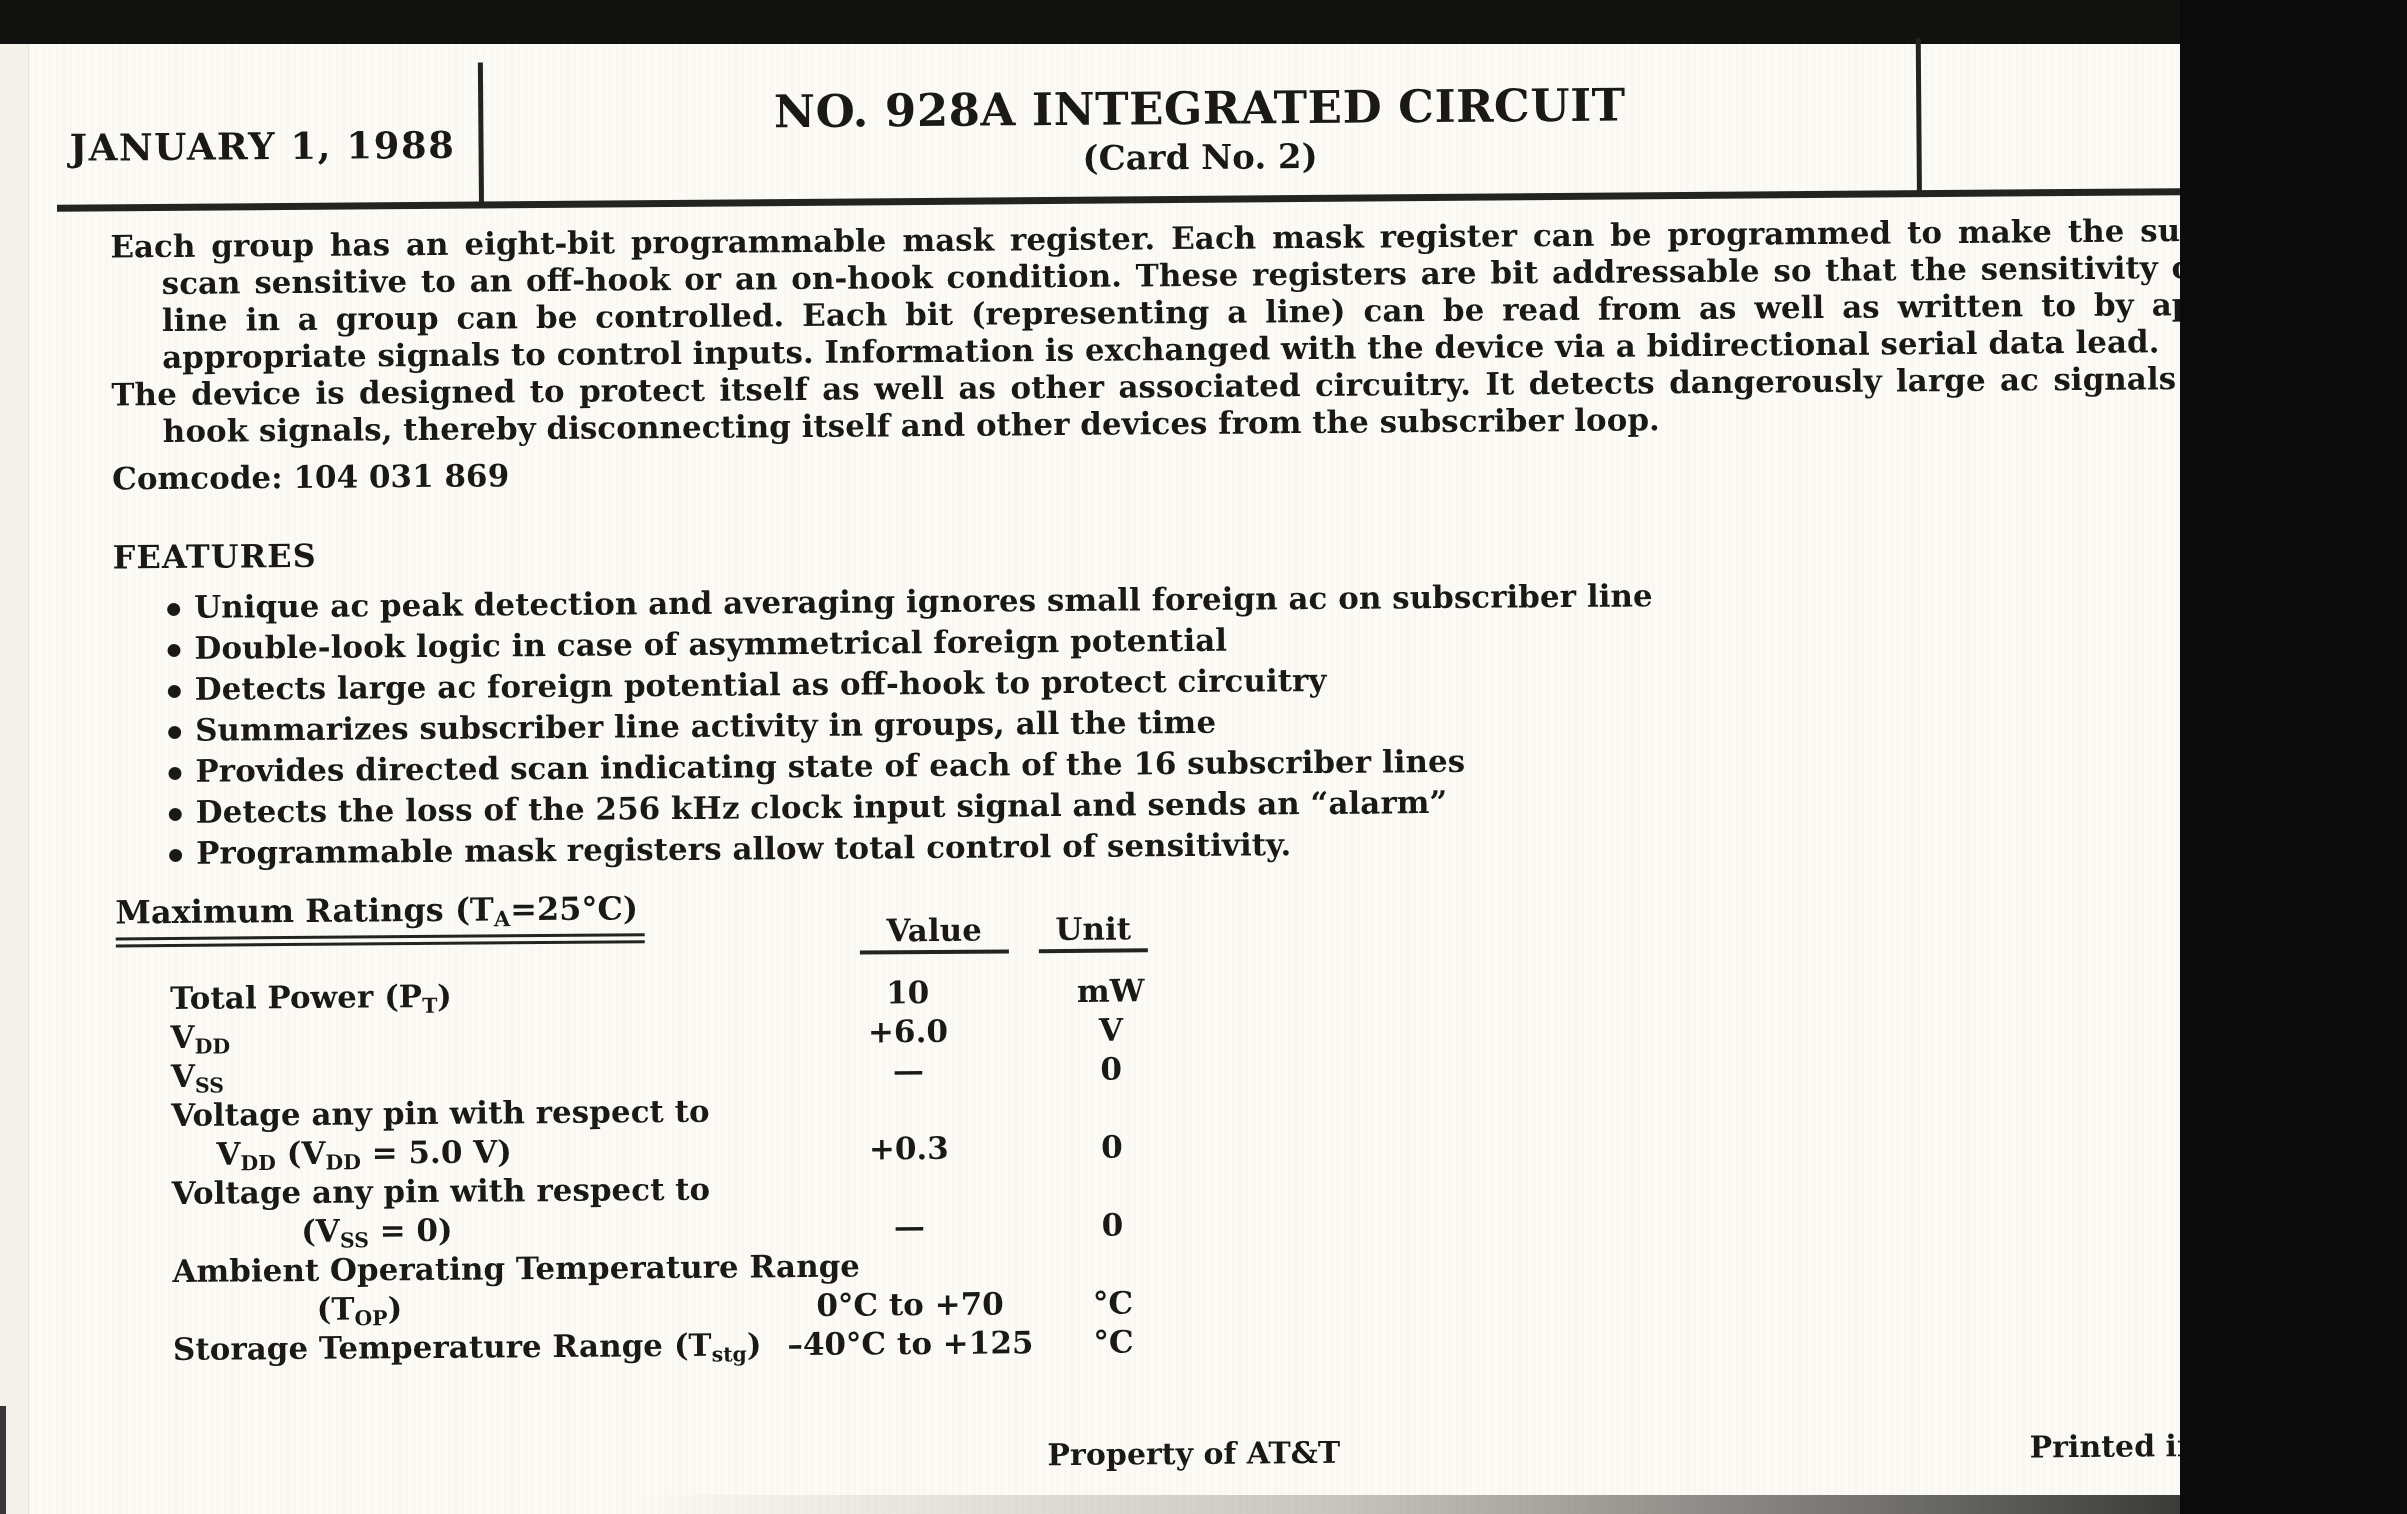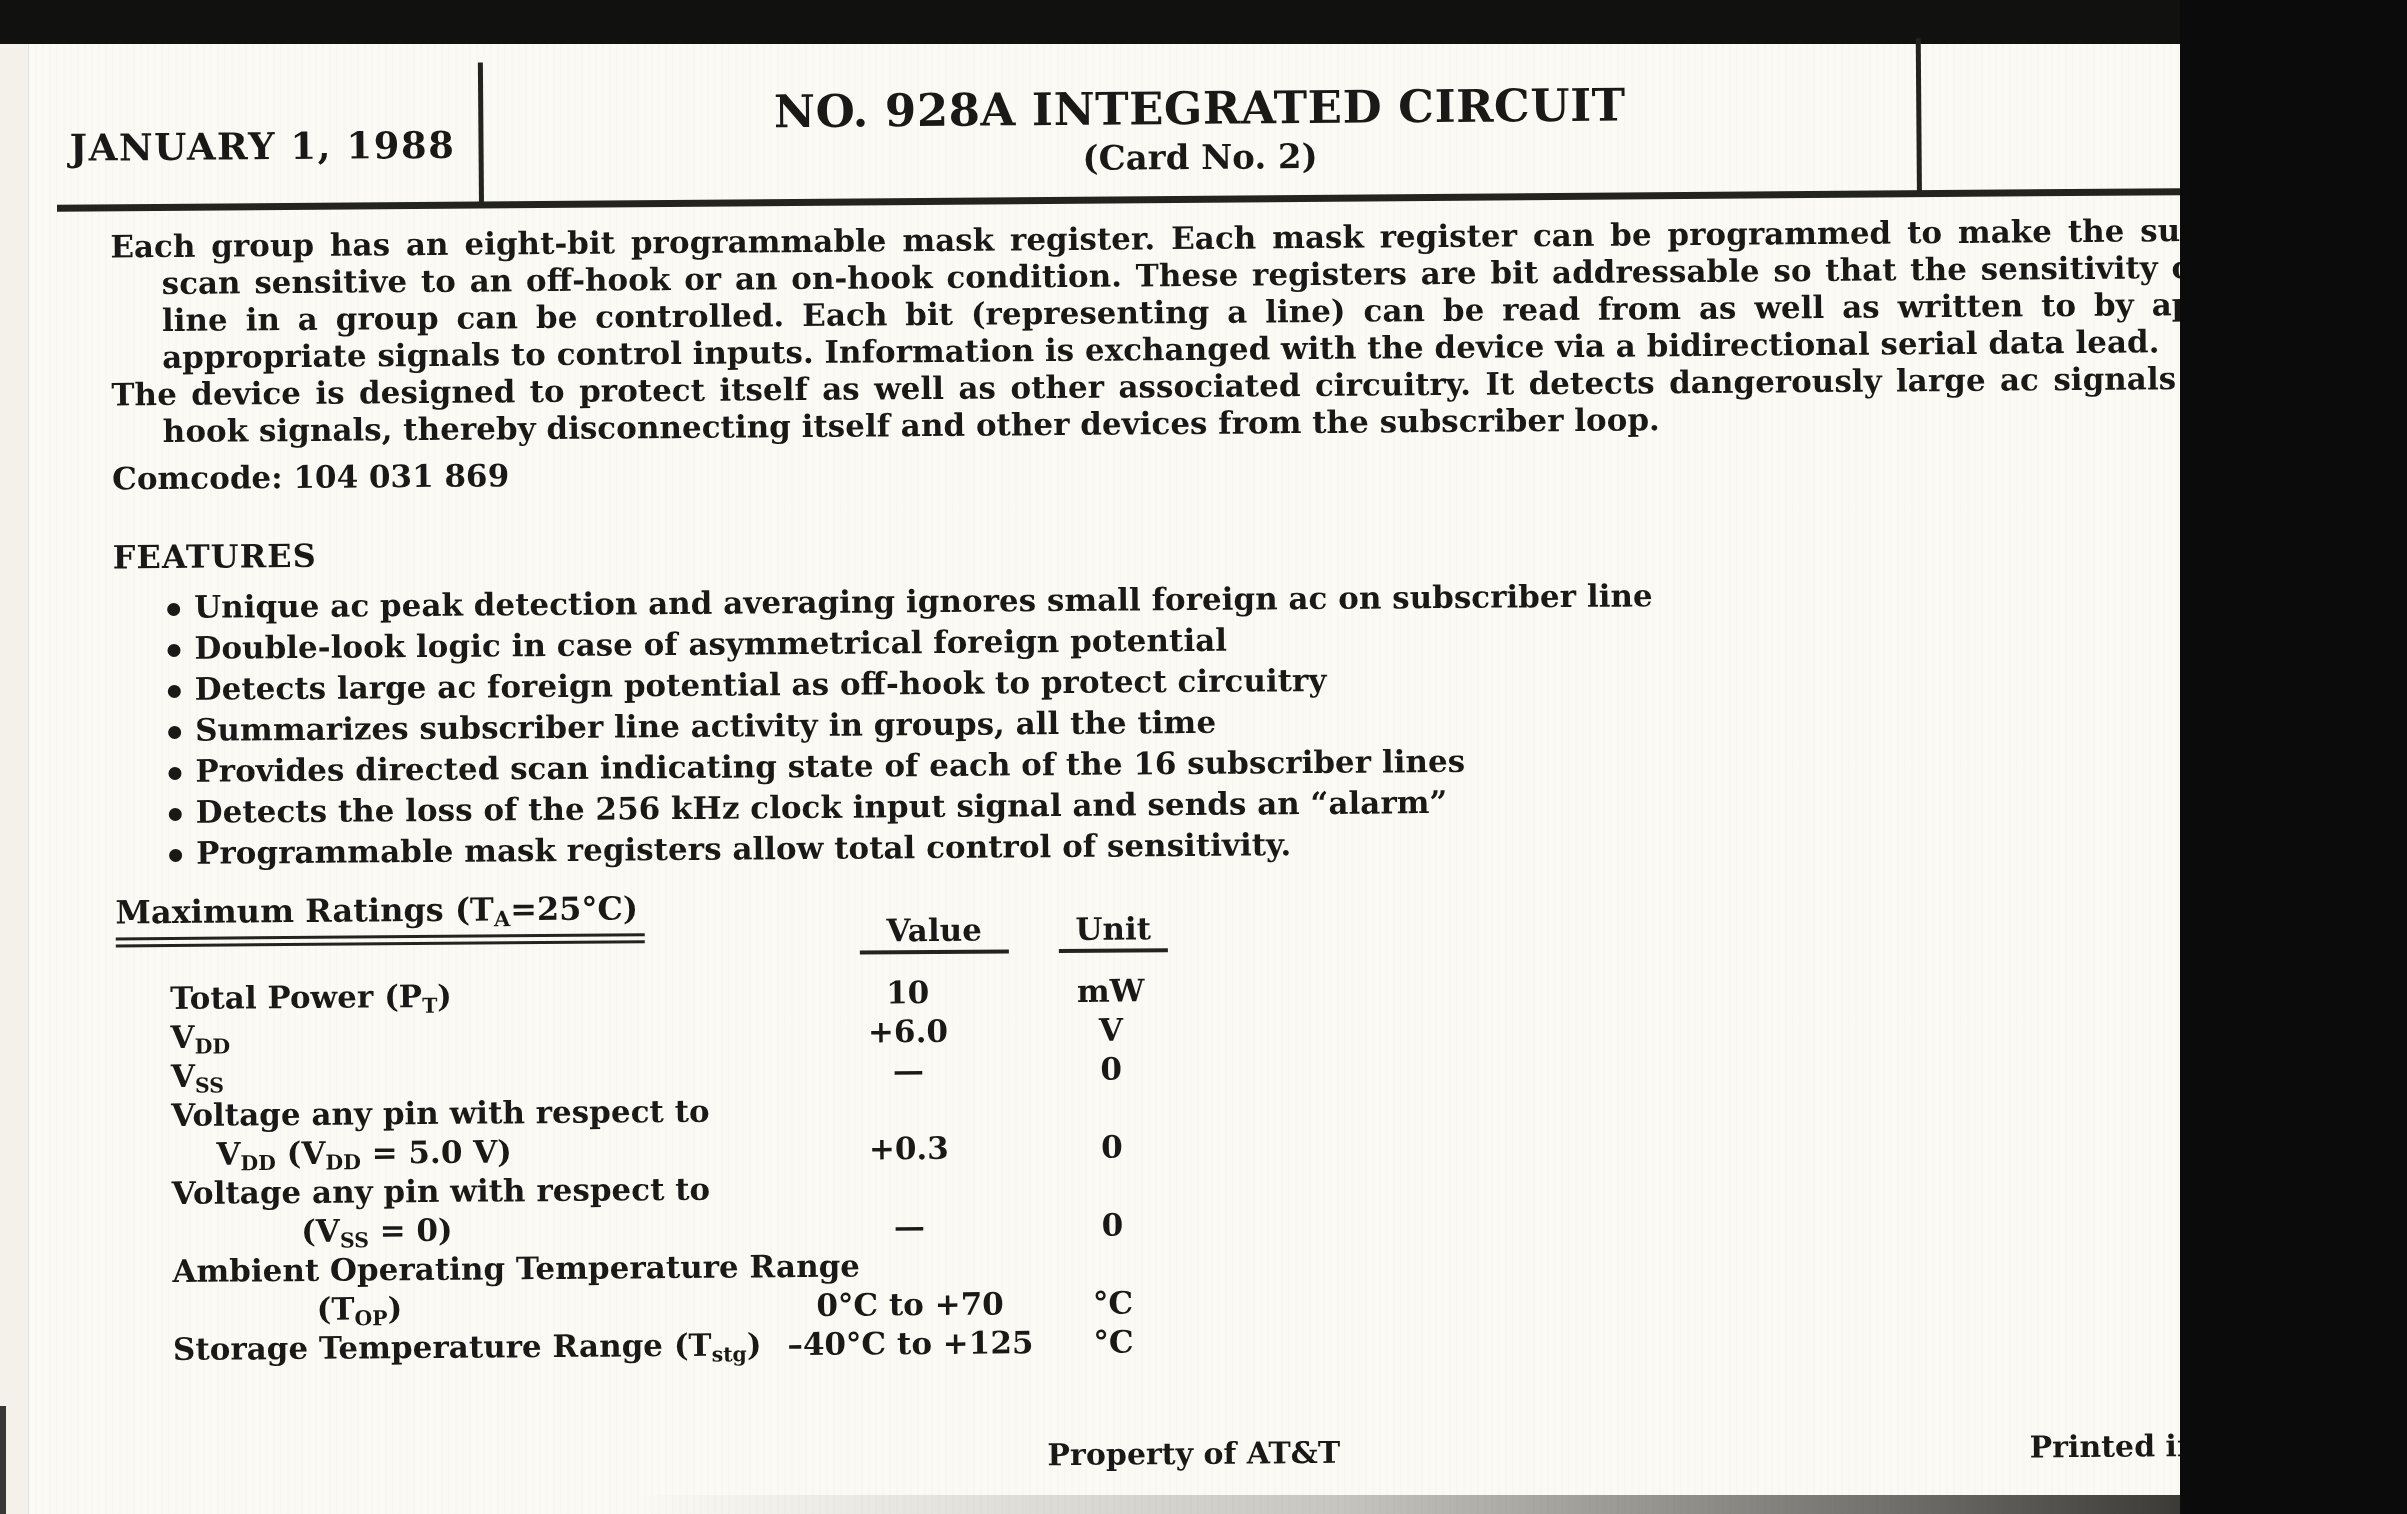--- a/index.html
+++ b/index.html
@@ -38,21 +38,21 @@
   ul.features li{line-height:41px;}
   .dot{display:inline-block;width:13px;height:13px;border-radius:50%;background:#1a1918;
        vertical-align:2px;margin-right:14px;}
   
   .ratings{position:relative;margin-top:18px;}
   .ratings-heading{display:inline-block;font-size:32px;line-height:40px;padding:0 6px 5px 0;
        border-bottom:10px double #23231f;}
   .col-head{position:absolute;top:26px;font-size:31px;line-height:36px;text-align:center;
        border-bottom:4px solid #23231f;padding-bottom:2px;}
   .col-head.value{left:744px;width:149px;}
-  .col-head.unit{left:943px;width:109px;}
+  .col-head.unit{left:923px;width:109px;}
   .rtable{margin-top:32px;}
   .trow{display:grid;grid-template-columns:653px 277px 129px;line-height:39px;}
   .tlabel{white-space:nowrap;}
   .ind0 .tlabel{padding-left:54px;}
   .ind1 .tlabel{padding-left:99px;}
   .ind2 .tlabel{padding-left:183px;}
   .ind3 .tlabel{padding-left:198px;}
   .tval,.tunit{text-align:center;white-space:nowrap;}
   sub{font-size:0.66em;line-height:0;vertical-align:-0.28em;letter-spacing:0;}
   

